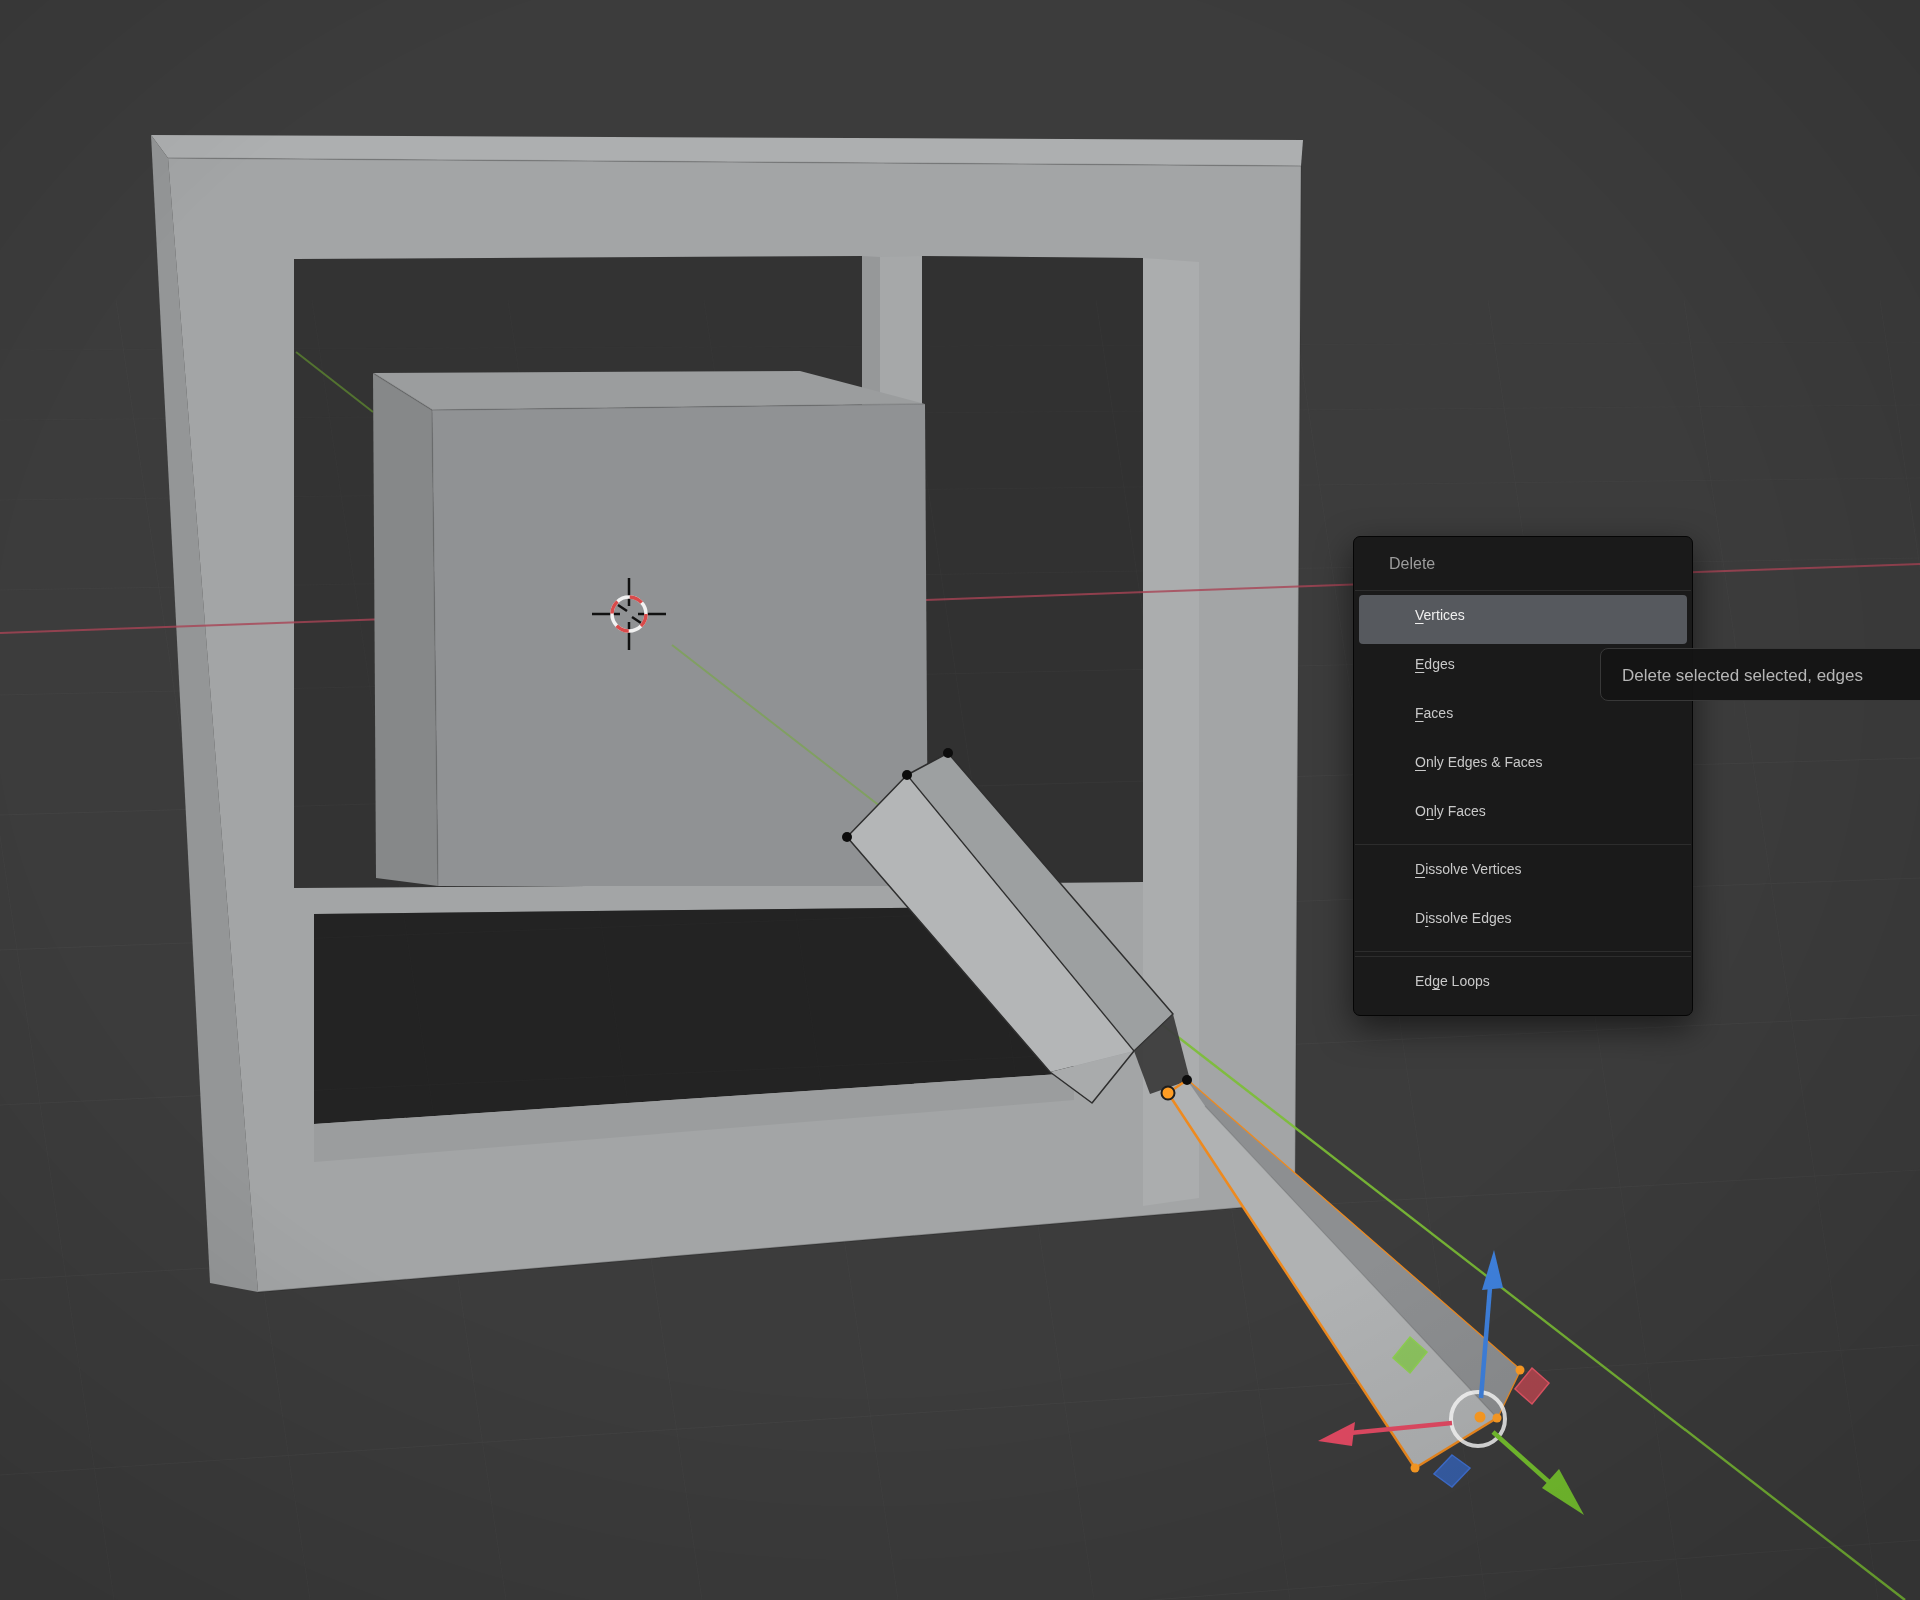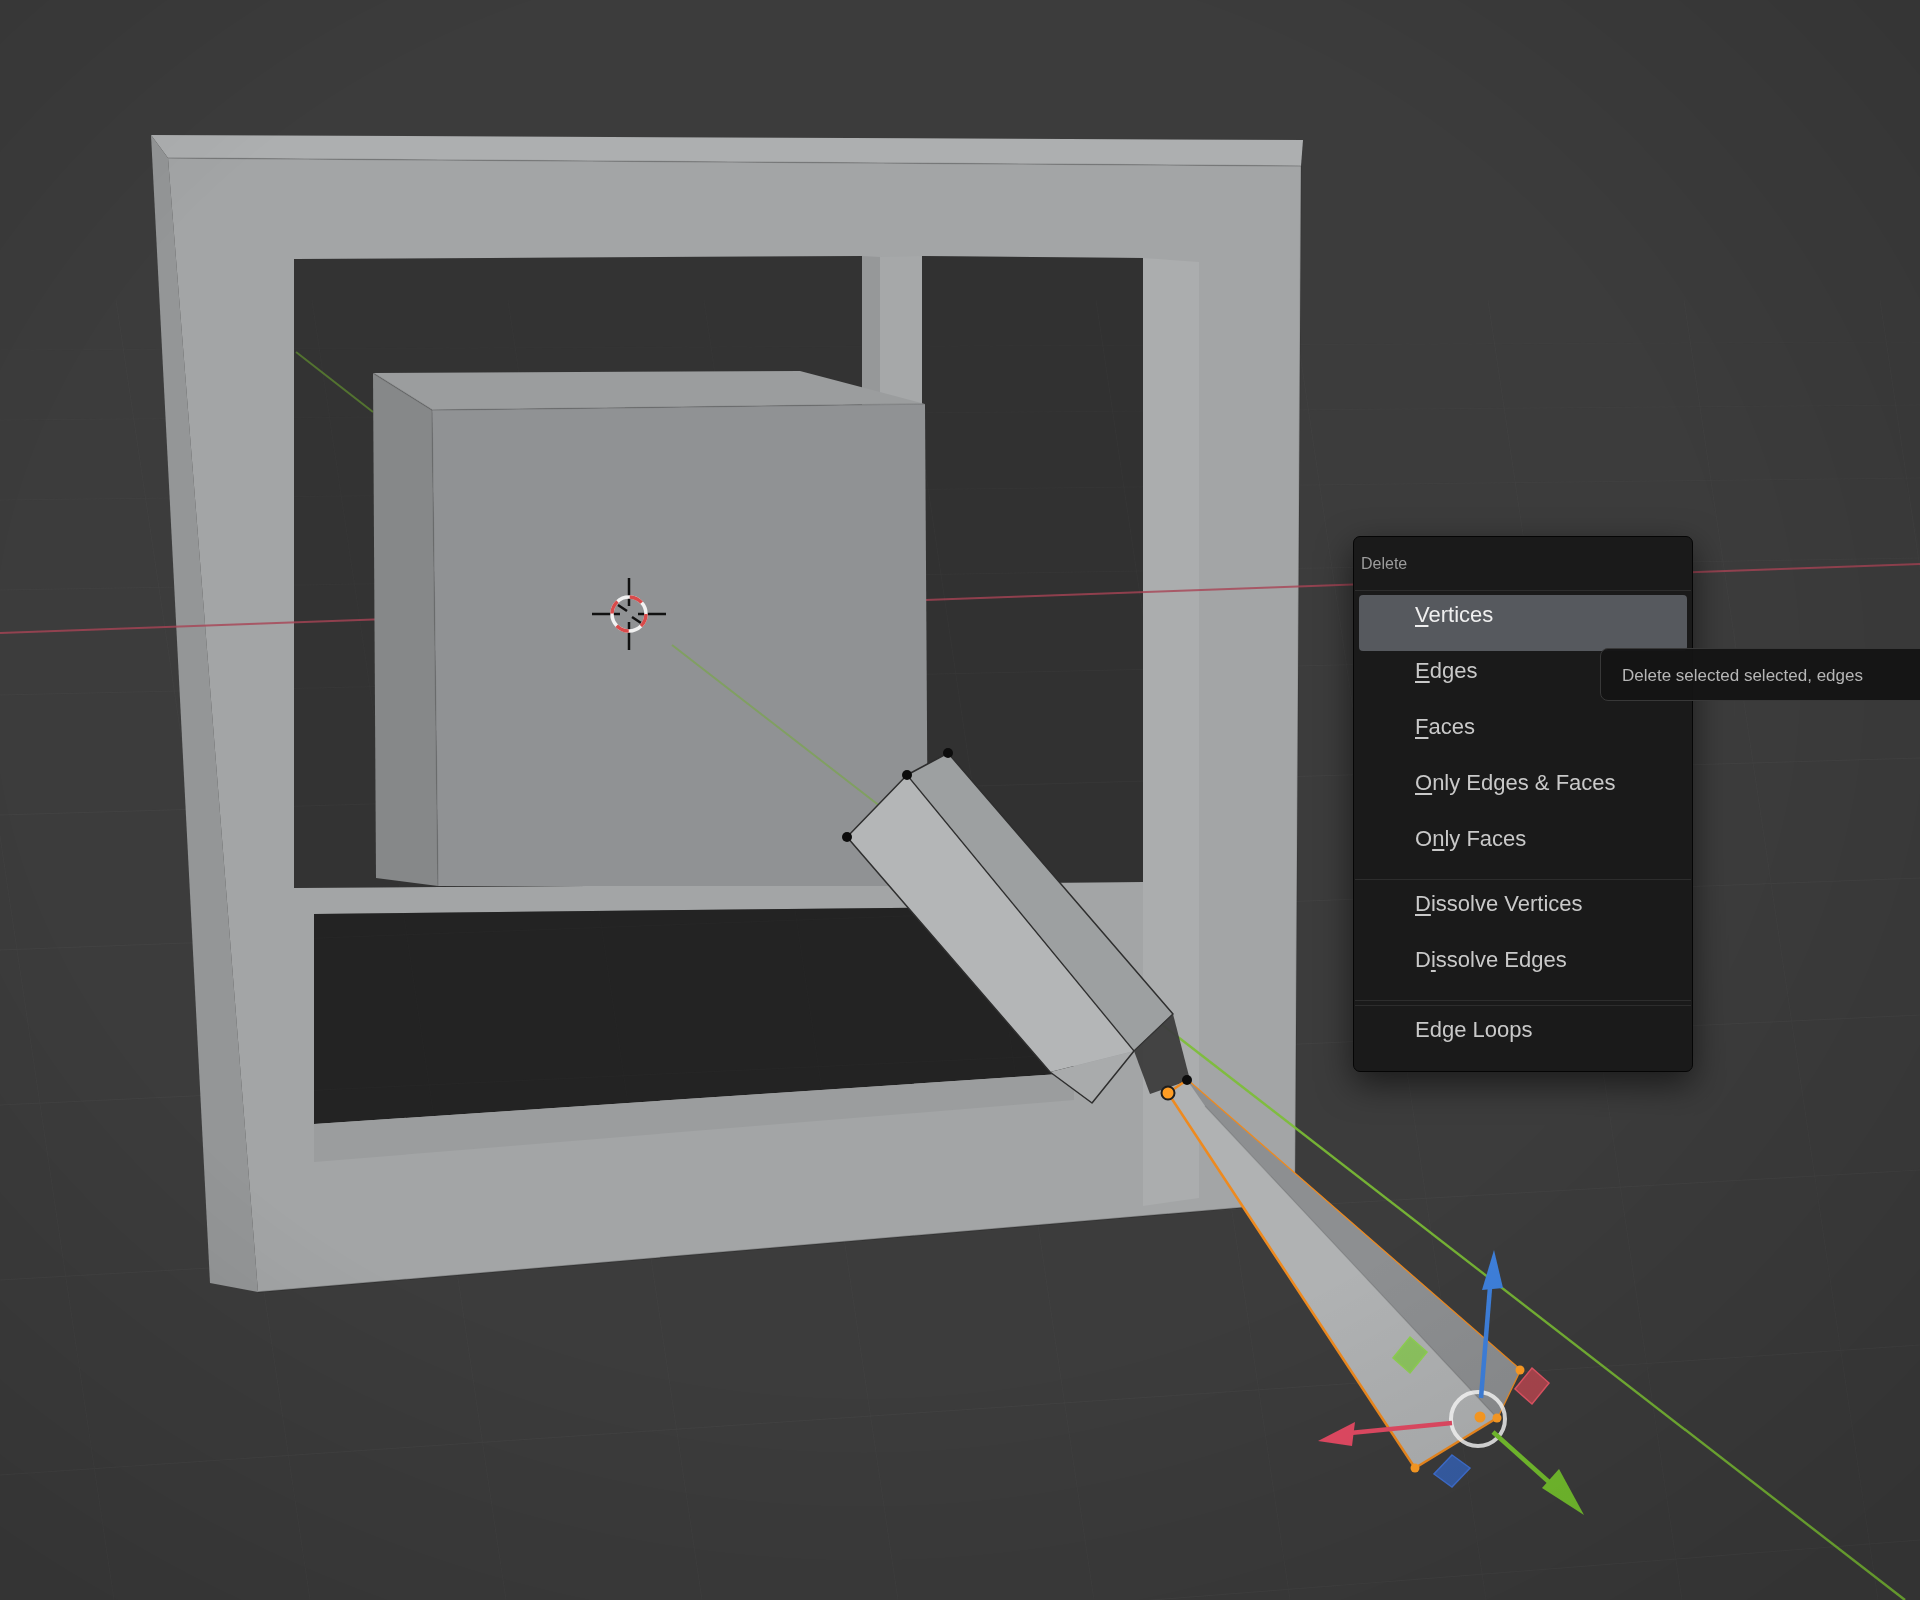--- a/index.html
+++ b/index.html
@@ -9,27 +9,27 @@
     -webkit-font-smoothing:antialiased;
   }
   #scene{position:absolute;left:0;top:0;z-index:1;}
   
   .ctx-menu{
     position:absolute;left:1353px;top:536px;width:340px;z-index:20;
     background:#1a1a1a;border:1px solid #050505;border-radius:7px;
     box-shadow:0 12px 34px rgba(0,0,0,.55);padding:5px 0;box-sizing:border-box;
   }
   .ctx-header{
-    height:44px;line-height:44px;padding-left:7px;
+    height:44px;line-height:44px;padding-left:35px;
     font-size:16px;color:#9c9c9c;
   }
   .ctx-sep{height:1px;background:#2d2d2d;margin:4px 1px;}
   .menu-item{
-    height:56px;line-height:40px;padding-left:61px;
-    font-size:22px;color:#c9c9c9;cursor:default;white-space:nowrap;
+    height:49px;line-height:40px;padding-left:61px;
+    font-size:14px;color:#c9c9c9;cursor:default;white-space:nowrap;
   }
   .menu-item.highlighted{
     margin:0 5px;padding-left:56px;border-radius:4px;
     background:#56595e;color:#efefef;
   }
   .accel{text-decoration:underline;text-underline-offset:3px;}
   
   .tooltip{
     position:absolute;left:1600px;top:648px;width:360px;height:53px;z-index:30;
     background:rgba(20,20,20,.96);border:1px solid #383838;border-radius:8px;

